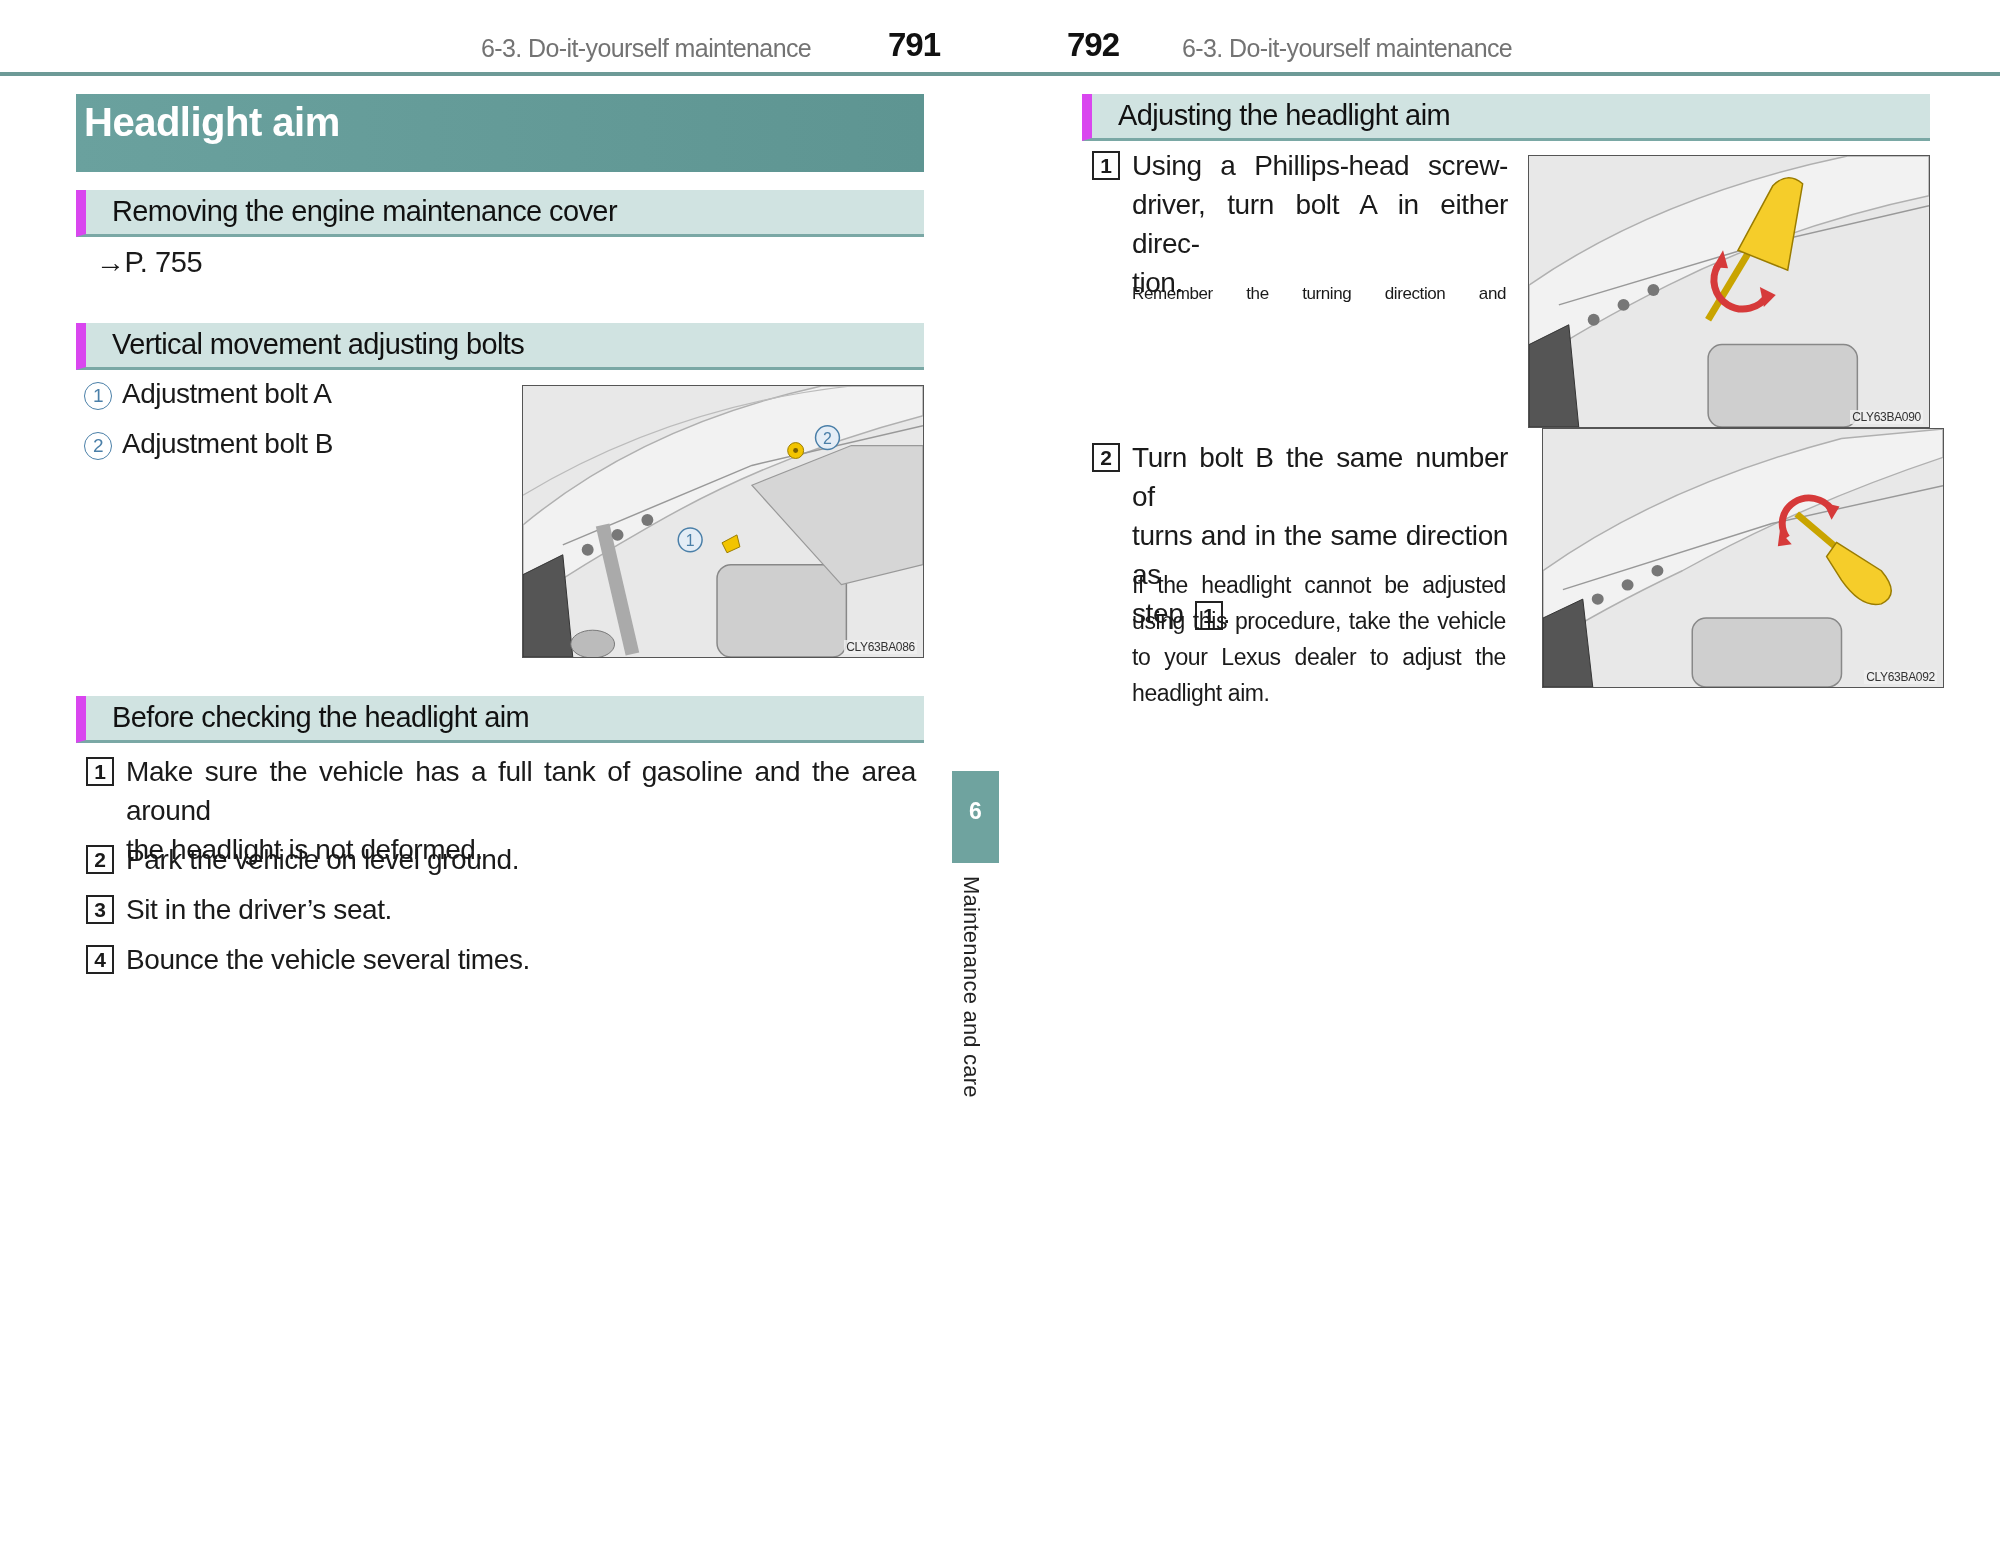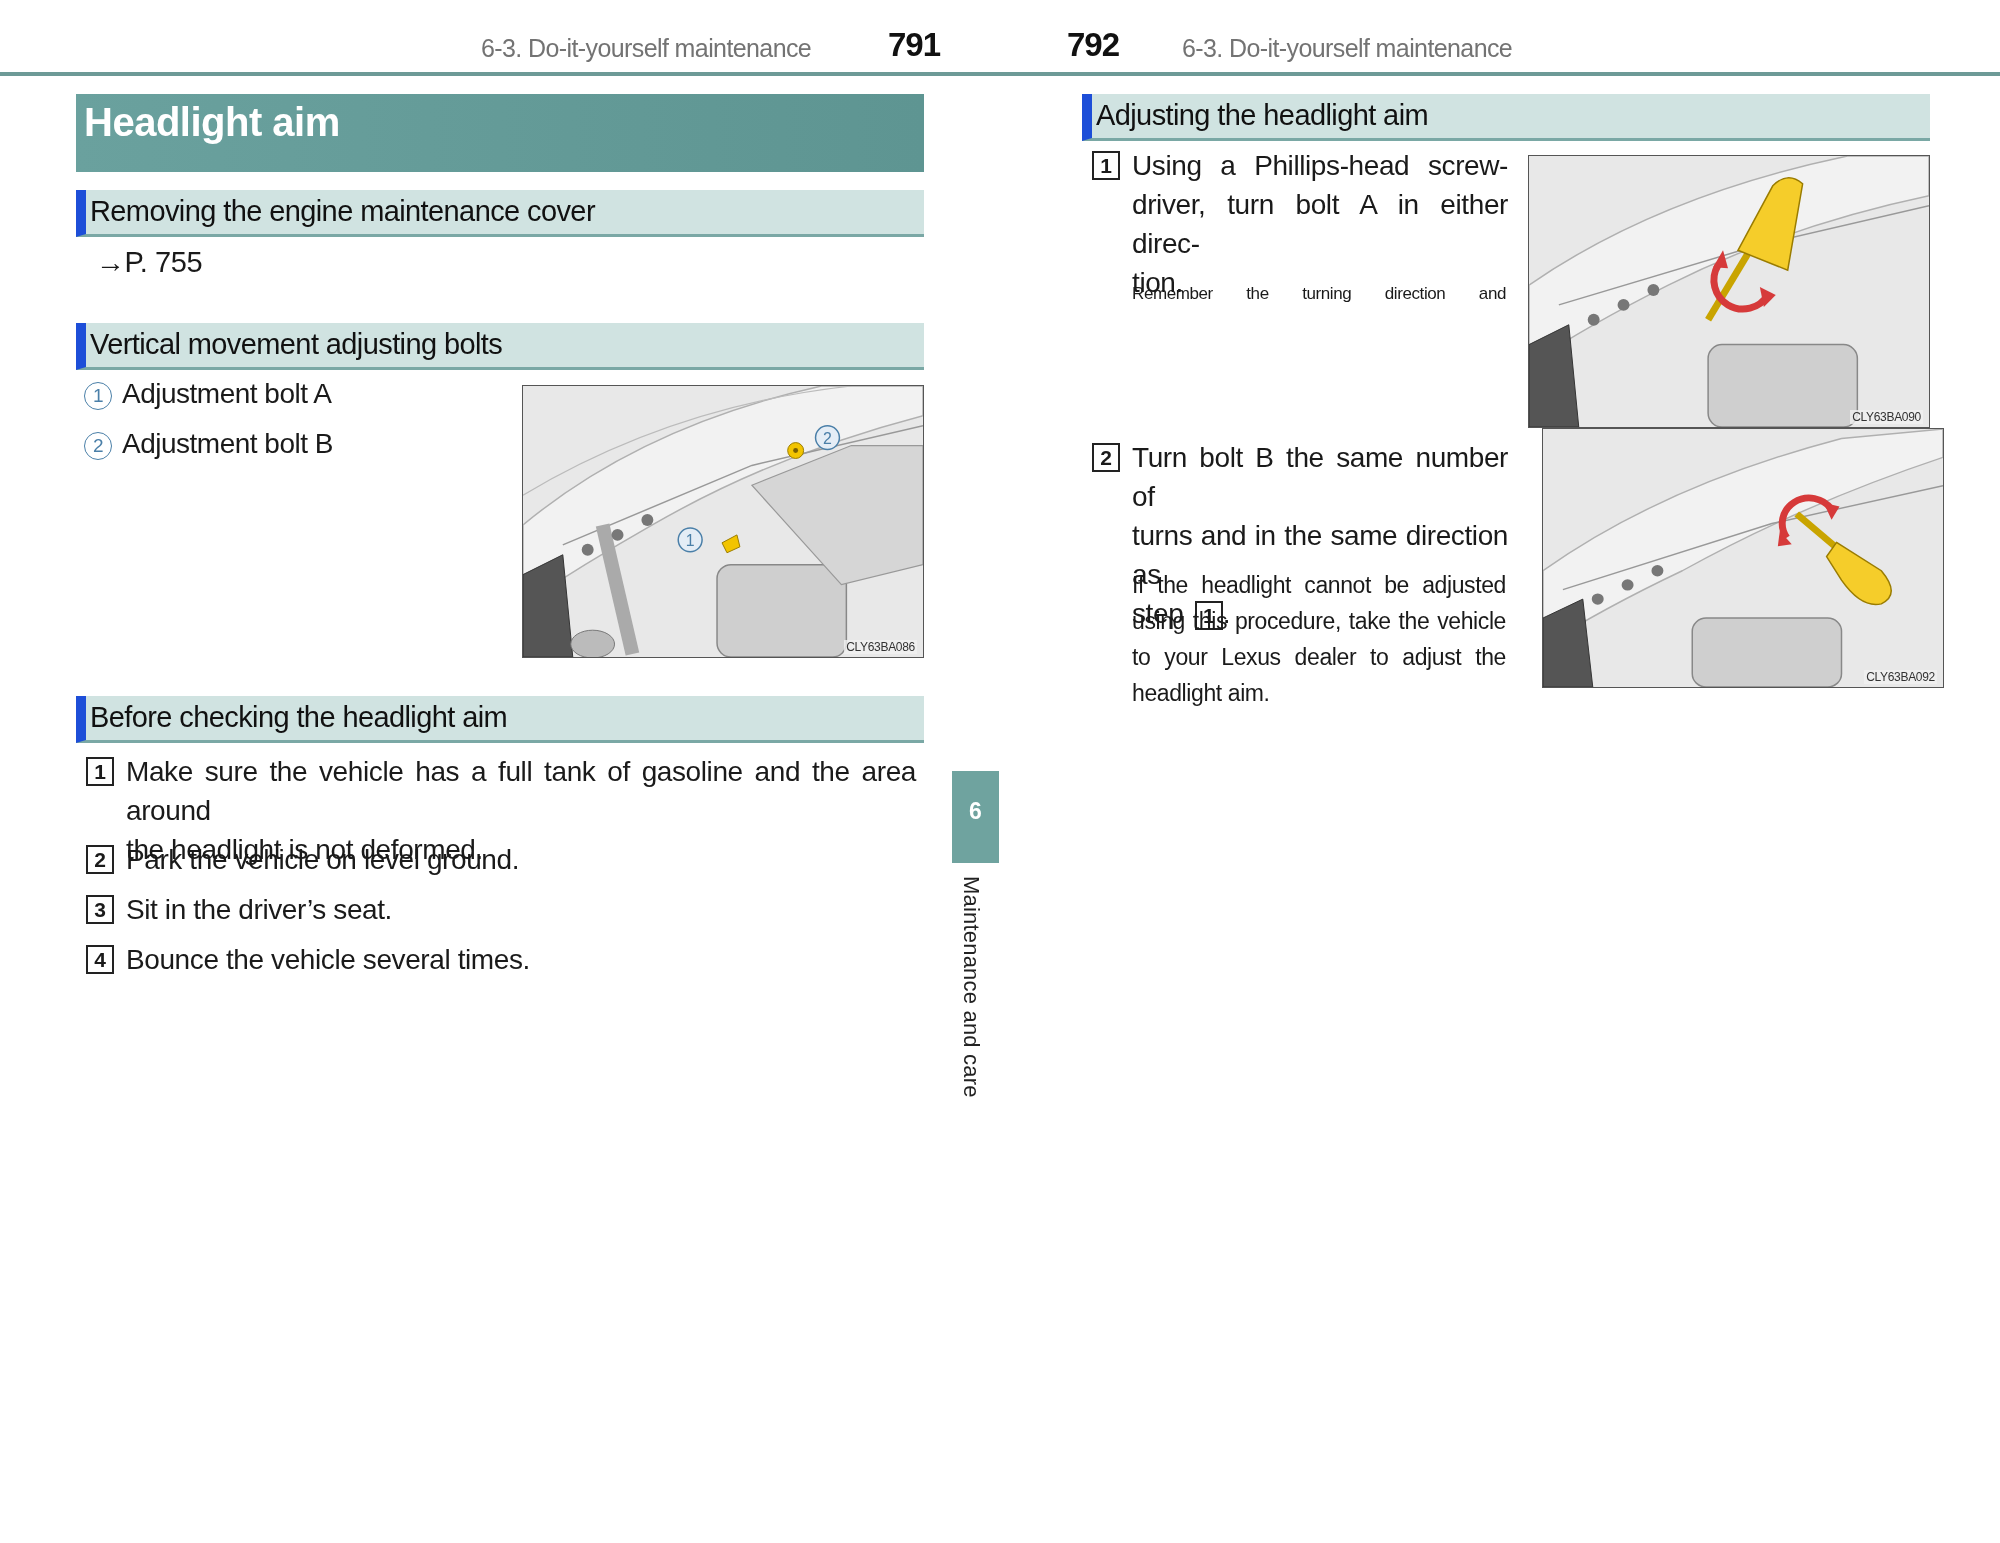--- a/index.html
+++ b/index.html
@@ -8,22 +8,22 @@
 
   .header-text { position: absolute; top: 34px; font-size: 25px; letter-spacing: -0.6px; color: #737373; }
   .page-num { position: absolute; top: 26px; font-size: 33px; font-weight: bold; letter-spacing: -1px; color: #111; }
   .header-rule { position: absolute; left: 0; top: 72px; width: 2000px; height: 4px; background: #6d9a97; }
 
   .title-bar { position: absolute; left: 76px; top: 94px; width: 848px; height: 78px;
     background: linear-gradient(90deg, #6aa19e 0%, #5e9592 100%);
     color: #ffffff; font-weight: bold; font-size: 40px; padding-left: 8px; line-height: 56px; letter-spacing: -0.5px; }
 
   .section-head { position: absolute; height: 47px; background: #d0e3e1;
-    border-left: 10px solid #1d4ed8; border-bottom: 3px solid #7aa8a5;
-    font-size: 29px; line-height: 42px; padding-left: 4px; letter-spacing: -0.6px; color: #111; }
+    border-left: 10px solid #d946ef; border-bottom: 3px solid #7aa8a5;
+    font-size: 29px; line-height: 42px; padding-left: 26px; letter-spacing: -0.6px; color: #111; }
 
   .body-text { position: absolute; font-size: 27px; letter-spacing: -0.4px; color: #1a1a1a; }
 
   .circ-num { display: inline-block; width: 28px; height: 28px; border: 1.5px solid #4a7fa8; border-radius: 50%;
     color: #4a7fa8; font-size: 19px; text-align: center; line-height: 26px; vertical-align: middle; margin-right: 10px; }
   .bolt-item { position: absolute; left: 84px; font-size: 28px; letter-spacing: -0.5px; }
 
   .step-box { display: inline-block; width: 28px; height: 29px; border: 2px solid #222; font-weight: bold;
     font-size: 21px; text-align: center; line-height: 25px; vertical-align: middle; }
   .step-row { position: absolute; font-size: 28px; letter-spacing: -0.4px; line-height: 39px; }

